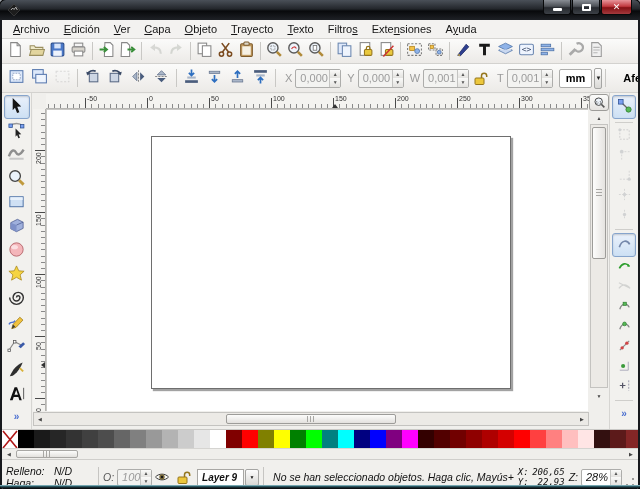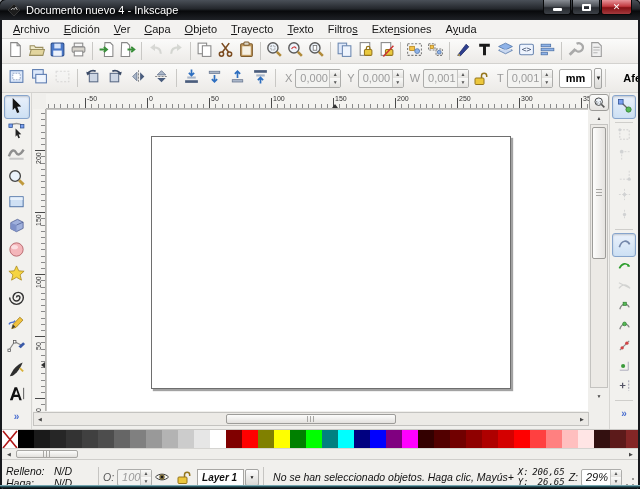--- a/index.html
+++ b/index.html
@@ -111,21 +111,20 @@
 
 <div class="window">
 
   <div class="titlebar">
     <span class="winlogo">
       <svg viewBox="0 0 16 16">
           <path d="M8 1 L14.8 8 8 15 1.2 8z" fill="#1c1c1c" stroke="#555" stroke-width=".6"></path>
           <path d="M4.5 8 l2-2.2 1.6 1.6 2-2.6 1.7 3.2" stroke="#ddd" fill="none" stroke-width=".9"></path>
         </svg>
     </span>
-    <span class="title">Documento nuevo 4 - Inkscape</span>
     <span class="winbtns">
       <span class="wbtn">
           <span class="glyph-min"></span>
         </span>
       <span class="wbtn">
           <span class="glyph-max"></span>
         </span>
       <span class="wbtn close">✕</span>
     </span>
   </div>
@@ -743,35 +742,35 @@
           <circle cx="8" cy="8" r="1.2" fill="#151515"></circle>
         </svg>
     </span>
     <span class="sicon">
       <svg viewBox="0 0 16 16">
           <rect x="3" y="8" width="9" height="6.5" rx="1" fill="#ecc73d" stroke="#95761d"></rect>
           <path d="M9.5 8 V5.8 a2.6 2.6 0 0 1 5.2 0 V7" fill="none" stroke="#95761d" stroke-width="1.5"></path>
         </svg>
     </span>
     <div class="layerbox">
-      <span class="layerval">Layer 1</span>
+      <span class="layerval">Layer 9</span>
       <span class="ldd">▼</span>
     </div>
     <div class="ssep"></div>
     <div class="msg">No se han seleccionado objetos. Haga clic, Mayús+clic o arrastr</div>
     <div class="xy">
       <span>X:</span>
         <span class="v">206,65</span>
       <span>Y:</span>
-        <span class="v">26,65</span>
+        <span class="v">22,93</span>
     </div>
     <div class="zblock">
       <span>Z:</span>
       <div class="spin">
-        <span class="val">29%</span>
+        <span class="val">28%</span>
         <span class="arr">
             <span>▲</span>
             <span>▼</span>
           </span>
       </div>
     </div>
     <div class="grip"></div>
   </div>
 
   <div class="bottomframe"></div>

